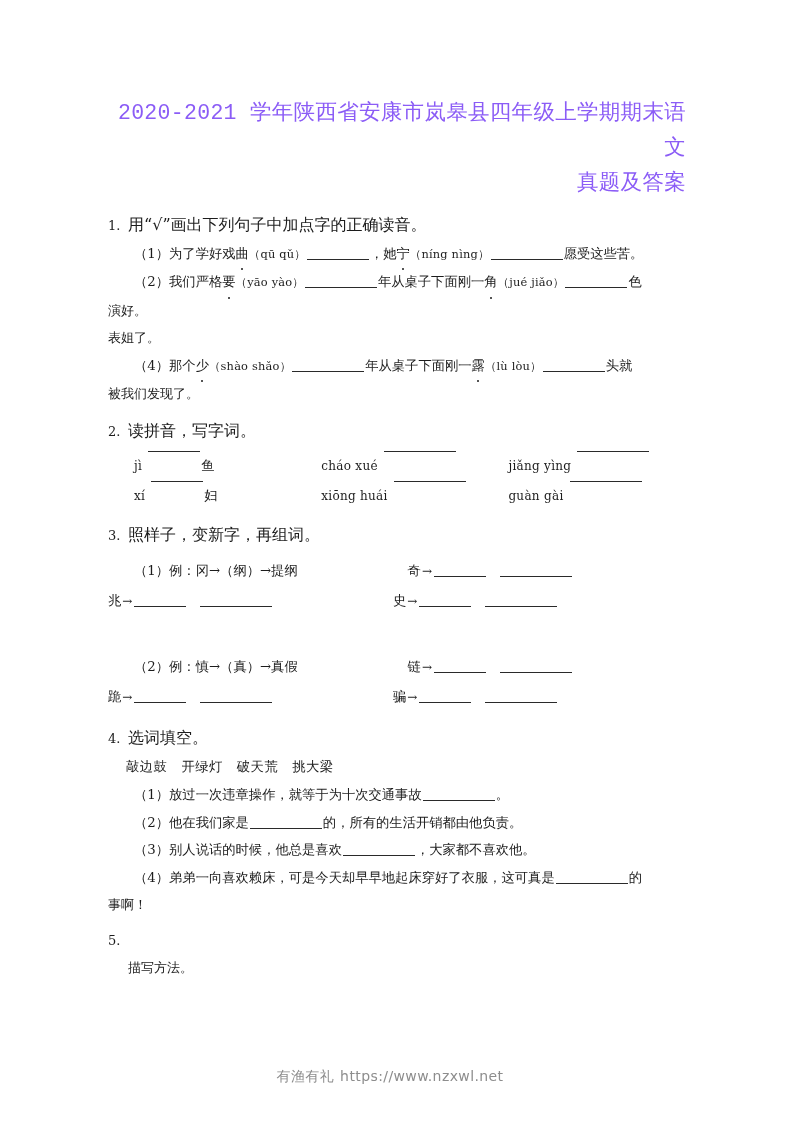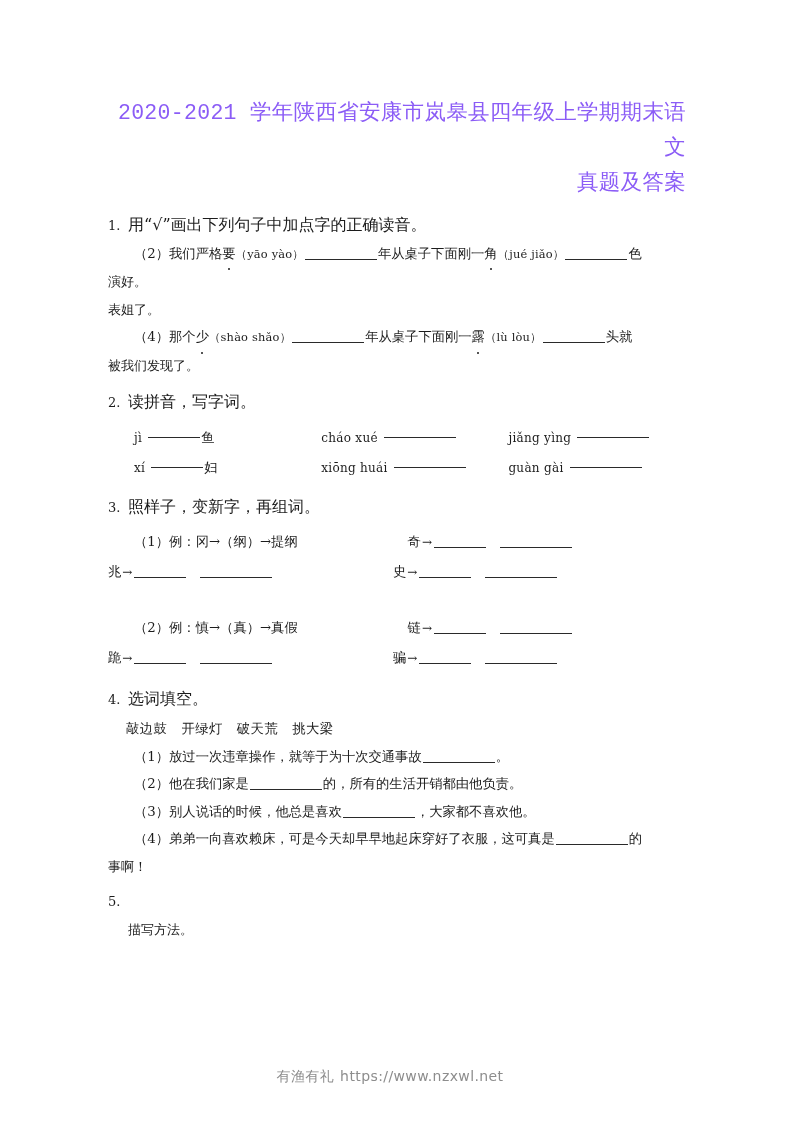--- a/index.html
+++ b/index.html
@@ -114,28 +114,28 @@
   
   .grid2 {
     padding-left: 26px;
     margin-top: 2px;
   }
   .grid2-row {
     display: flex;
     line-height: 30px;
     font-size: 13.3px;
   }
-  .cell { display: flex; align-items: center; white-space: nowrap; }
+  .cell { display: flex; align-items: flex-start; white-space: nowrap; }
   .cell-a { width: 196px; }
   .cell-b { width: 196px; }
   .cell-c { width: 186px; }
   .cell .pyw { margin-right: 5px; }
 
   
-  .grid3 { margin-top: 2px; }
+  .grid3 { margin-top: 12px; }
   .grid3-row {
     display: flex;
     line-height: 30px;
     font-size: 13.3px;
   }
   .col-l { width: 285px; }
   .col-r { width: 290px; }
   .col-l.indent { padding-left: 26px; }
   .arrow { font-size: 12px; padding: 0 1px; }
   .gap { display: inline-block; width: 12px; }
@@ -177,20 +177,23 @@
       <span class="ln">2020-2021 学年陕西省安康市岚皋县四年级上学期期末语文</span>
       <span class="ln">真题及答案</span>
     </div>
 
     <div class="q">
       <div class="q-head">
         <span class="q-num">1.</span>
         <span class="q-text">用“√”画出下列句子中加点字的正确读音。</span>
       </div>
 
+      <div class="sub">
+        <span>（1）</span><span>为了学好戏</span><span class="dot">曲</span><span class="py">（qū qǔ）</span><span class="blank b-md"></span><span>，她</span><span class="dot">宁</span><span class="py">（níng  nìng）</span><span class="blank b-lg"></span><span>愿受这些苦。</span>
+      </div>
 
       <div class="sub">
         <span>（2）</span><span>我们严格</span><span class="dot">要</span><span class="py">（yāo yào）</span><span class="blank b-lg"></span><span>年从桌子下面刚一</span><span class="dot">角</span><span class="py">（jué jiǎo）</span><span class="blank b-md"></span><span>色</span>
       </div>
       <div class="cont">演好。</div>
 
       <div class="cont">表姐了。</div>
 
       <div class="sub">
         <span>（4）</span><span>那个</span><span class="dot">少</span><span class="py">（shào shǎo）</span><span class="blank b-lg"></span><span>年从桌子下面刚一</span><span class="dot">露</span><span class="py">（lù lòu）</span><span class="blank b-md"></span><span>头就</span>

